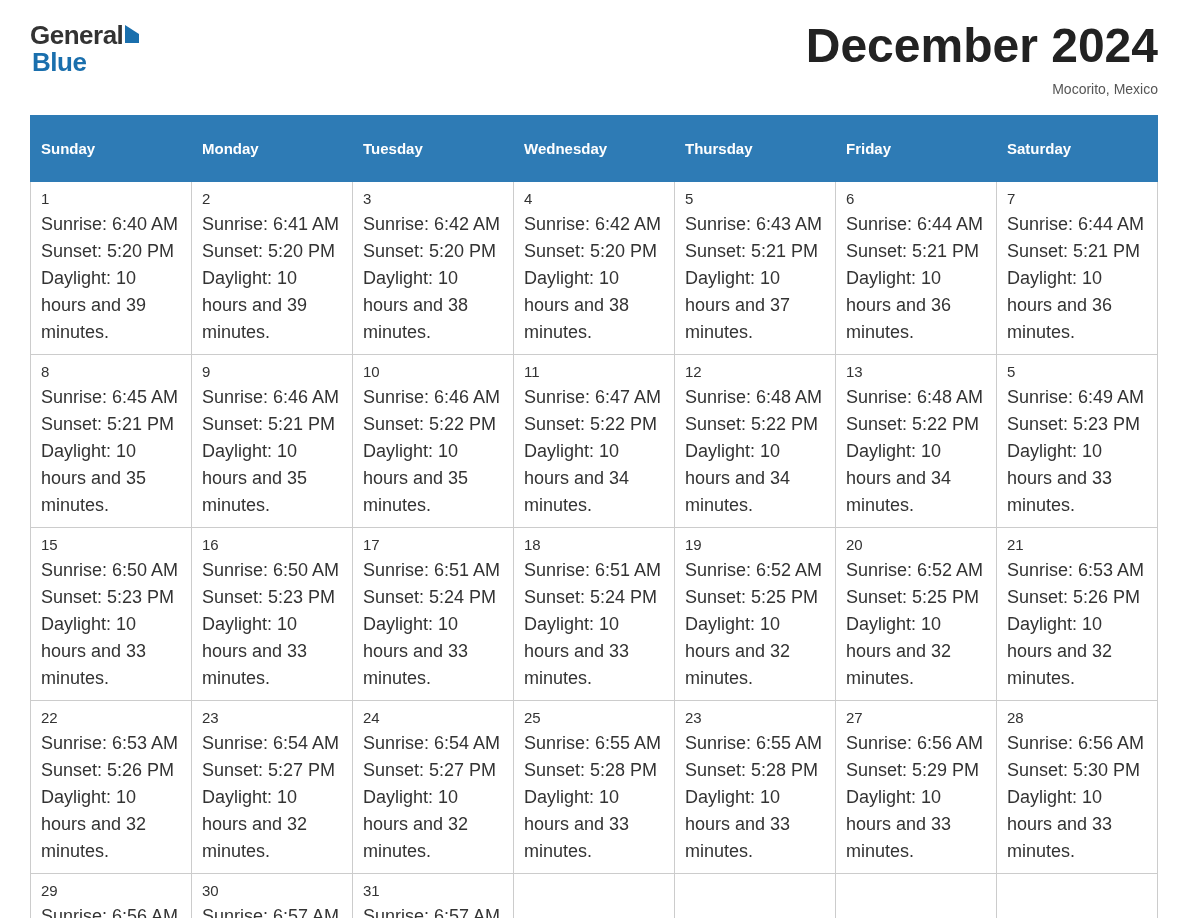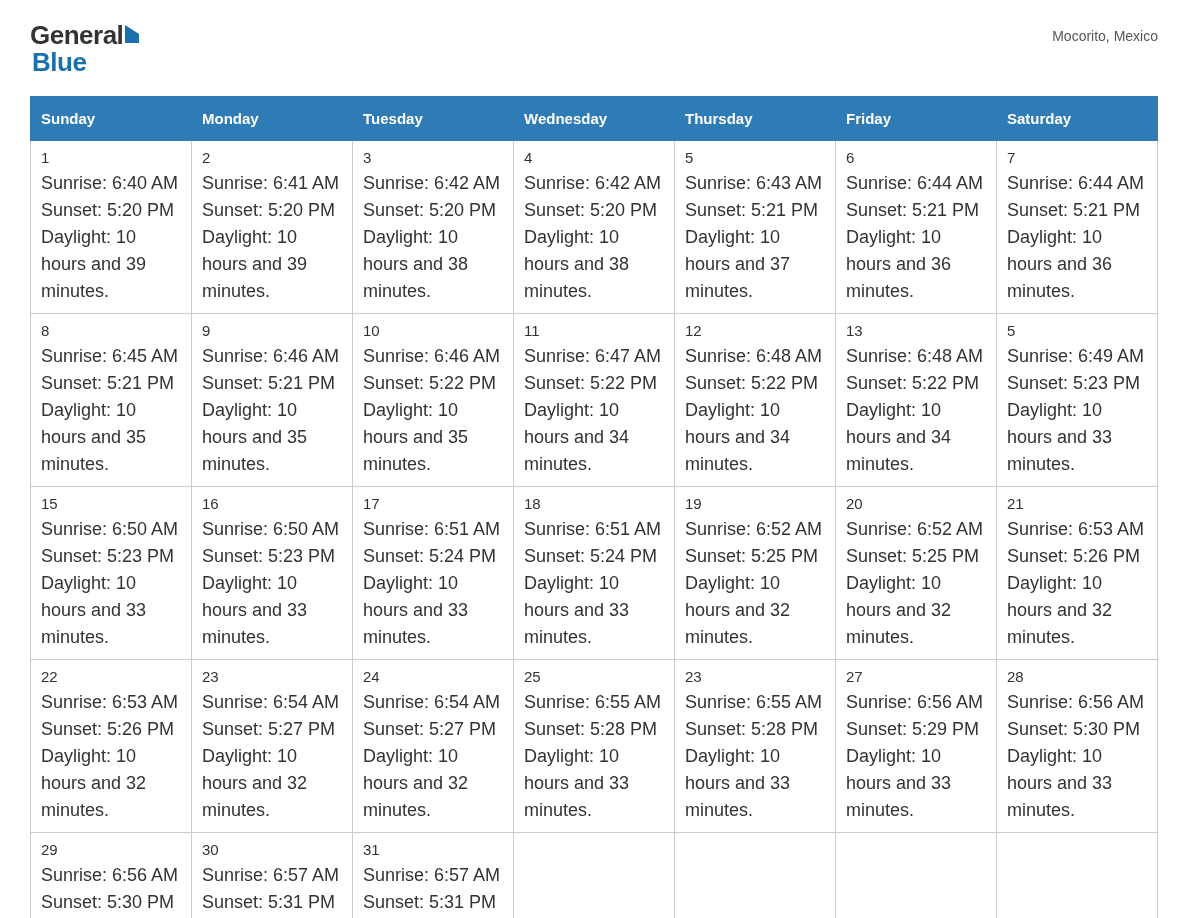--- a/index.html
+++ b/index.html
@@ -32,21 +32,21 @@
     table {
       width: 100%;
       border-collapse: collapse;
       table-layout: fixed;
     }
     thead tr th {
       background-color: #2e7bb5;
       color: #fff;
       font-size: 15px;
       font-weight: bold;
-      padding: 13px 10px;
+      padding: 24px 10px;
       text-align: left;
       border: 1px solid #2e7bb5;
     }
     tbody tr td {
       vertical-align: top;
       padding: 8px 10px;
       border: 1px solid #ccc;
       font-size: 12.5px;
       color: #333;
       height: 100px;
@@ -88,20 +88,21 @@
       <div style="display:flex; align-items:center;">
         <span class="logo-text">General</span>
         <span style="display:inline-block; width:0; height:0; border-top: 9px solid transparent; border-bottom: 9px solid #1a6fad; border-left: 14px solid #1a6fad; margin-left:2px; vertical-align:middle; position:relative; top:-2px;"></span>
       </div>
       <div style="display:flex; align-items:center; margin-top:-4px; margin-left:2px;">
         <span class="logo-text" style="color:#1a6fad;">Blue</span>
       </div>
     </div>
   </div>
   <div class="title-block">
+    <div class="main-title">December 2024</div>
     <div class="subtitle">Mocorito, Mexico</div>
   </div>
 </div>
 
 <table>
   <thead>
     <tr>
 
     <th>Sunday</th>
         <th>Monday</th>

